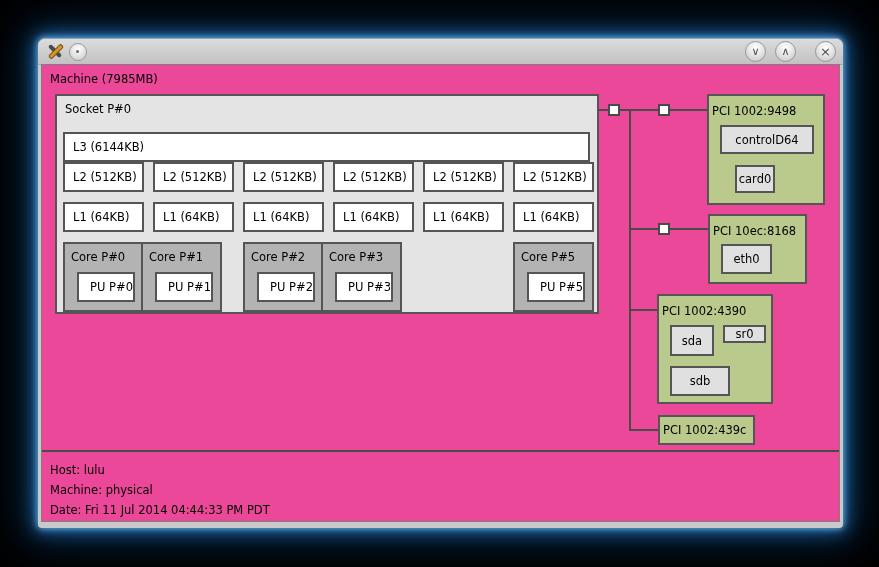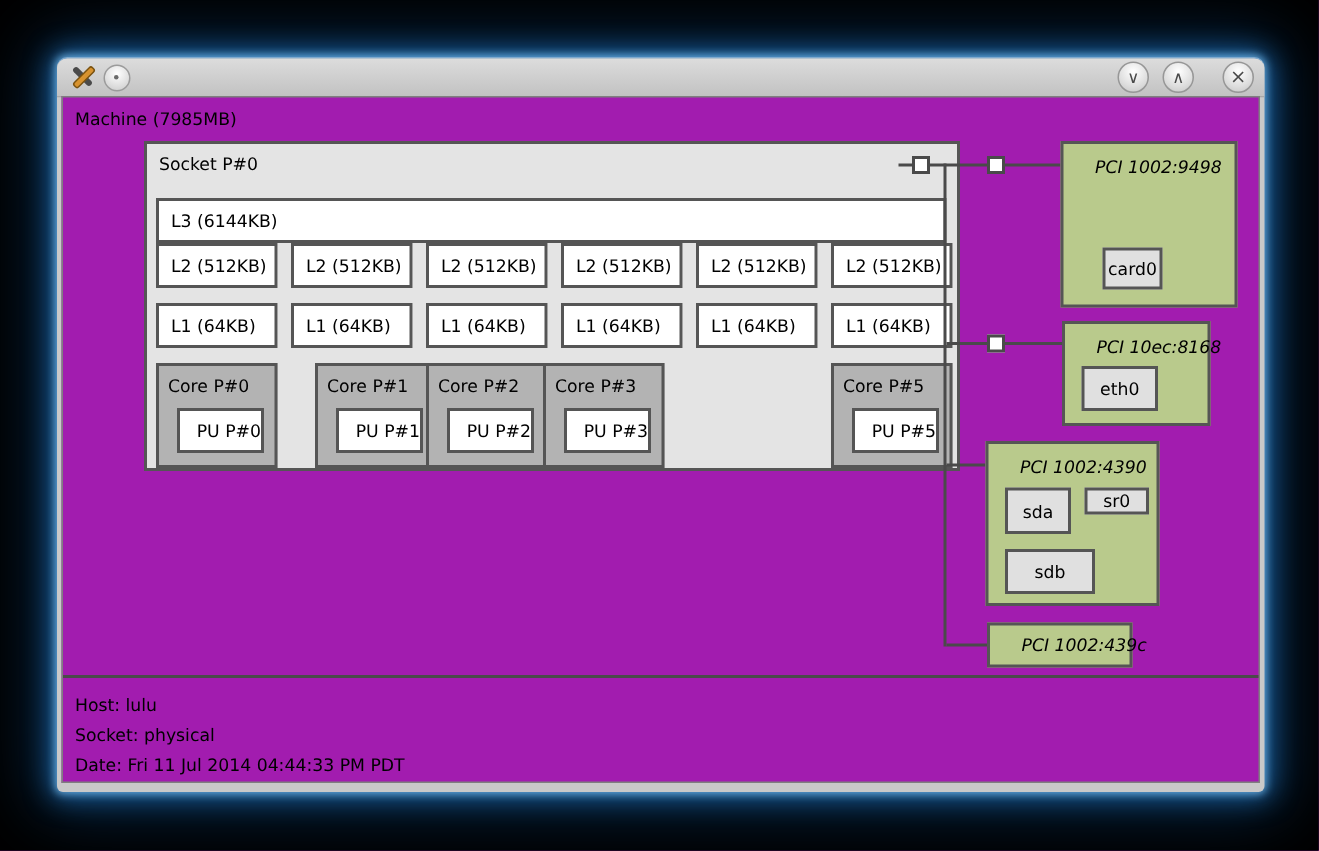--- a/index.html
+++ b/index.html
@@ -18,35 +18,35 @@
   .app-icon .bar.orange{background:#d8932f;border:1px solid #7a5210;height:3px;transform:rotate(-45deg);}
   .menu-dot{position:absolute;left:31px;top:4px;width:16px;height:16px;border-radius:50%;
             border:1px solid #9b9b9b;background:radial-gradient(circle at 50% 32%,#ffffff,#dcdcdc 65%,#c8c8c8);}
   .menu-dot .dot{position:absolute;left:6px;top:6px;width:3px;height:3px;border-radius:50%;background:#6a6a6a;}
   .win-btn{position:absolute;top:2px;width:21px;height:21px;border-radius:50%;
            border:1px solid #979797;box-sizing:border-box;
            background:radial-gradient(circle at 50% 30%,#ffffff,#dedede 60%,#c4c4c4);
            color:#4a4a4a;font-size:11px;line-height:19px;text-align:center;cursor:default;}
   .win-btn.min{right:77px;} .win-btn.max{right:47px;} .win-btn.close{right:7px;font-size:13px;}
   .content{position:absolute;left:3px;top:25px;width:799px;height:458px;box-sizing:border-box;
-           background:#a21caf;border:1px solid #7f7f7f;}
+           background:#ec4899;border:1px solid #7f7f7f;}
   
   .canvas{position:absolute;left:0;top:0;right:0;bottom:0;font-size:11.5px;color:#000;}
   .machine-label{position:absolute;left:8px;top:7px;}
   .box{position:absolute;box-sizing:border-box;border:2px solid #555555;}
-  .socket{left:13px;top:29px;width:544px;height:220px;background:#e4e4e4;margin-left:41px;}
+  .socket{left:13px;top:29px;width:544px;height:220px;background:#e4e4e4;}
   .socket-label{position:absolute;left:8px;top:6px;}
   .l3{left:6px;top:36px;width:527px;height:30px;background:#ffffff;}
   .cache{background:#ffffff;width:81px;height:30px;}
   .cache .lbl,.l3 .lbl{position:absolute;left:8px;top:50%;transform:translateY(-50%);white-space:nowrap;}
   .core{width:81px;height:70px;background:#b3b3b3;}
   .core-label{position:absolute;left:6px;top:6px;white-space:nowrap;}
   .pu{left:12px;top:28px;width:58px;height:30px;background:#ffffff;text-align:right;line-height:26px;}
   .pci{background:#b9ca8c;}
-  .pci-label{position:absolute;left:21px;top:8px;white-space:nowrap;font-style:italic;}
+  .pci-label{position:absolute;left:3px;top:8px;white-space:nowrap;}
   .pci-label.center{top:50%;transform:translateY(-50%);}
   .dev{background:#e0e0e0;text-align:center;}
   .dev .lbl{position:absolute;left:0;right:0;top:50%;transform:translateY(-50%);}
   .line{position:absolute;background:#4a4a4a;}
   .bridge-sq{position:absolute;width:12px;height:12px;box-sizing:border-box;
              background:#ffffff;border:2px solid #4a4a4a;}
   .machine-divider{position:absolute;left:0;top:385px;width:100%;height:2px;background:#4a4a4a;}
   .legend-line{position:absolute;left:8px;white-space:nowrap;}
 </style>
 </head>
@@ -121,21 +121,21 @@
               <span class="lbl">L1 (64KB)</span>
             </div>
           <div class="box cache" style="left:456px;top:106px">
               <span class="lbl">L1 (64KB)</span>
             </div>
 
           <div class="box core" style="left:6px;top:146px">
             <span class="core-label">Core P#0</span>
             <div class="box pu">PU P#0</div>
           </div>
-          <div class="box core" style="left:112px;top:146px">
+          <div class="box core" style="left:84px;top:146px">
             <span class="core-label">Core P#1</span>
             <div class="box pu">PU P#1</div>
           </div>
           <div class="box core" style="left:186px;top:146px">
             <span class="core-label">Core P#2</span>
             <div class="box pu">PU P#2</div>
           </div>
           <div class="box core" style="left:264px;top:146px">
             <span class="core-label">Core P#3</span>
             <div class="box pu">PU P#3</div>
@@ -153,20 +153,23 @@
         <div class="line" style="left:628px;top:44px;width:37px;height:2px"></div>
         <div class="line" style="left:587px;top:44px;width:2px;height:322px"></div>
         <div class="line" style="left:589px;top:163px;width:27px;height:2px"></div>
         <div class="bridge-sq" style="left:616px;top:158px"></div>
         <div class="line" style="left:628px;top:163px;width:38px;height:2px"></div>
         <div class="line" style="left:589px;top:244px;width:26px;height:2px"></div>
         <div class="line" style="left:589px;top:364px;width:27px;height:2px"></div>
 
         <div class="box pci" style="left:665px;top:29px;width:118px;height:111px">
           <span class="pci-label">PCI 1002:9498</span>
+          <div class="box dev" style="left:11px;top:29px;width:94px;height:29px">
+            <span class="lbl">controlD64</span>
+          </div>
           <div class="box dev" style="left:26px;top:69px;width:40px;height:28px">
             <span class="lbl">card0</span>
           </div>
         </div>
 
         <div class="box pci" style="left:666px;top:149px;width:99px;height:70px">
           <span class="pci-label">PCI 10ec:8168</span>
           <div class="box dev" style="left:11px;top:28px;width:51px;height:30px">
             <span class="lbl">eth0</span>
           </div>
@@ -184,19 +187,19 @@
             <span class="lbl">sdb</span>
           </div>
         </div>
 
         <div class="box pci" style="left:616px;top:350px;width:97px;height:30px">
           <span class="pci-label center">PCI 1002:439c</span>
         </div>
 
         <div class="machine-divider"></div>
         <div class="legend-line" style="top:398px">Host: lulu</div>
-        <div class="legend-line" style="top:418px">Socket: physical</div>
+        <div class="legend-line" style="top:418px">Machine: physical</div>
         <div class="legend-line" style="top:438px">Date: Fri 11 Jul 2014 04:44:33 PM PDT</div>
 
       </div>
     </div>
   </div>
 </div>
 
 </body></html>

